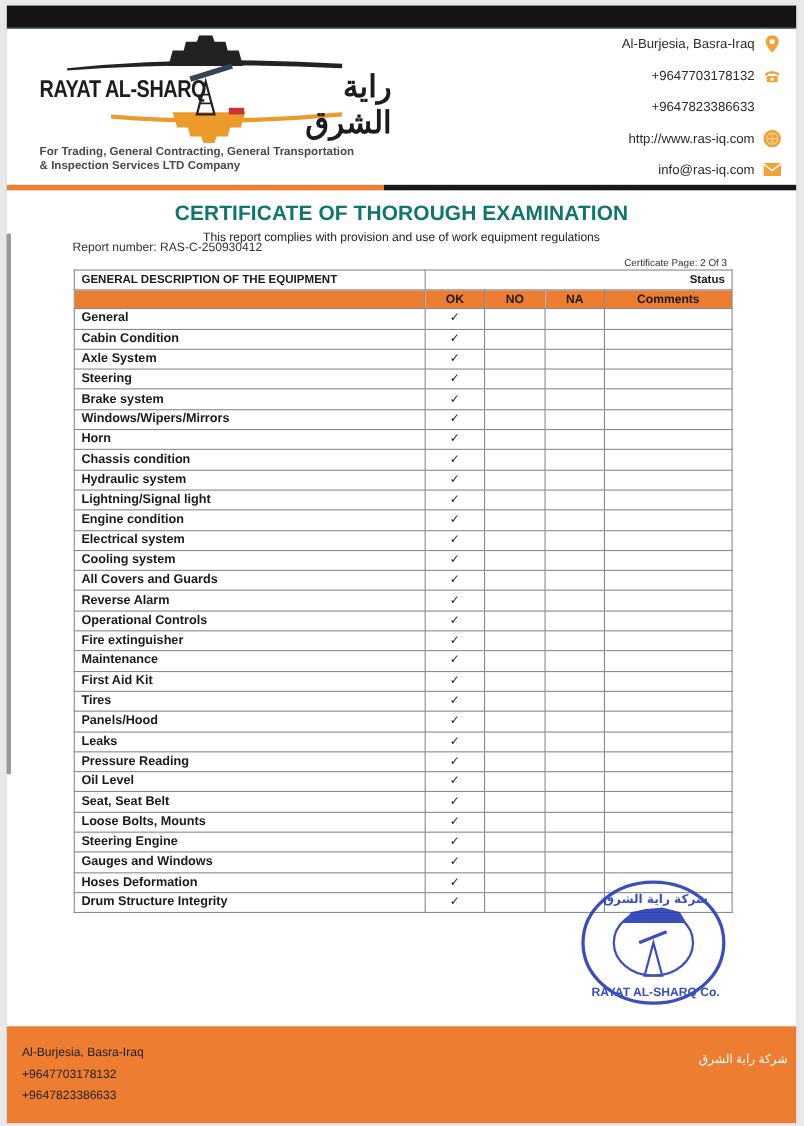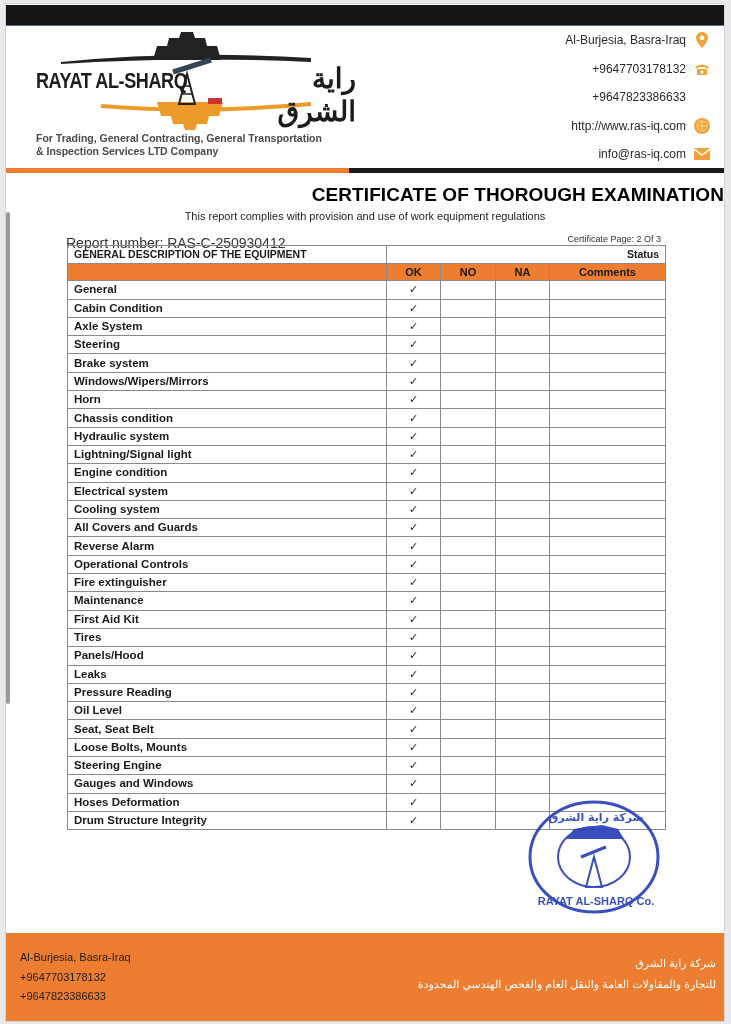--- a/index.html
+++ b/index.html
@@ -51,29 +51,29 @@
   }
   .contact-row .txt { margin-right: 8px; }
   .contact-row .ic { width: 16px; height: 16px; display: inline-flex; align-items: center; justify-content: center; }
   .contact-row .ic.blank { visibility: hidden; }
   .sep-line {
     position: absolute; left: 0; top: 164px; width: 100%; height: 5px;
     background: linear-gradient(to right, #ec7d31 0, #ec7d31 343px, #1a1a1a 343px);
   }
   
   .title {
-    position: absolute; left: 0; top: 180px; width: 100%; text-align: right;
-    font-size: 19px; font-weight: bold; color: #000000; letter-spacing: 0.1px;
+    position: absolute; left: 0; top: 180px; width: 100%; text-align: center;
+    font-size: 19px; font-weight: bold; color: #0f766e; letter-spacing: 0.1px;
   }
   .subtitle {
     position: absolute; left: 0; top: 206px; width: 100%; text-align: center;
     font-size: 11px; color: #222;
   }
   .report-no {
-    position: absolute; left: 60px; top: 231px; font-size: 14px; color: #333;
+    position: absolute; left: 60px; top: 215px; font-size: 11px; color: #333;
   }
   .cert-page {
     position: absolute; right: 63px; top: 230px; font-size: 9px; color: #333;
   }
   
   table.exam {
     position: absolute; left: 61px; top: 241px; width: 598px;
     border-collapse: collapse; table-layout: fixed;
     font-size: 11.5px;
   }
@@ -436,16 +436,15 @@
   </svg>
 
   <div class="footer">
     <div class="footer-left">
       <div>Al-Burjesia, Basra-Iraq</div>
       <div>+9647703178132</div>
       <div>+9647823386633</div>
     </div>
     <div class="footer-right">
       <div>شركة راية الشرق</div>
-      <div>للتجارة والمقاولات العامة والنقل العام والفحص الهندسي المحدودة</div>
     </div>
   </div>
 </div>
 
 </body></html>

